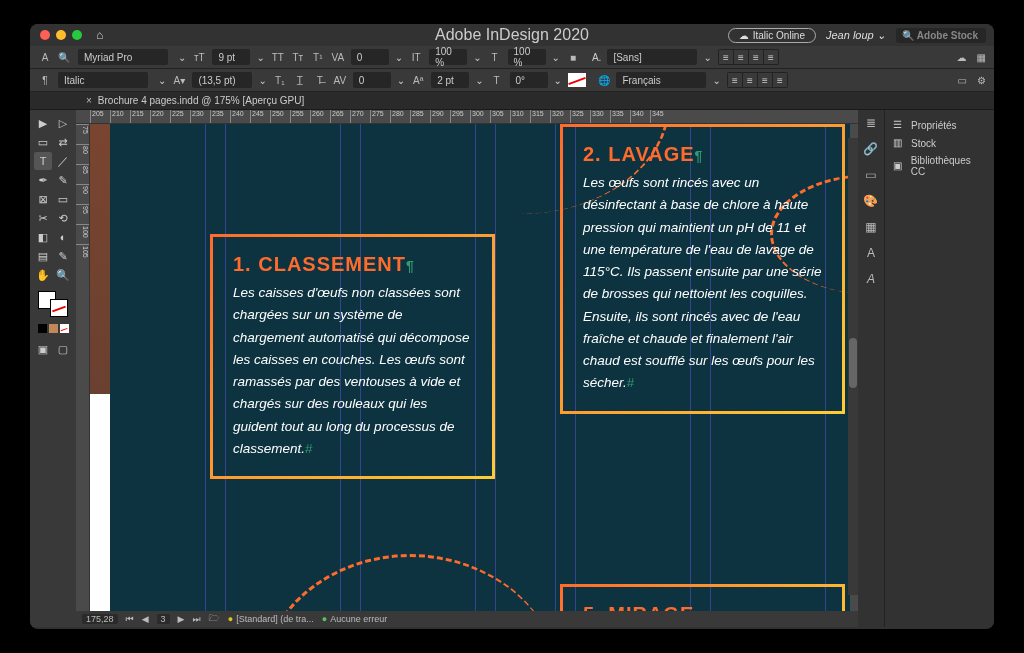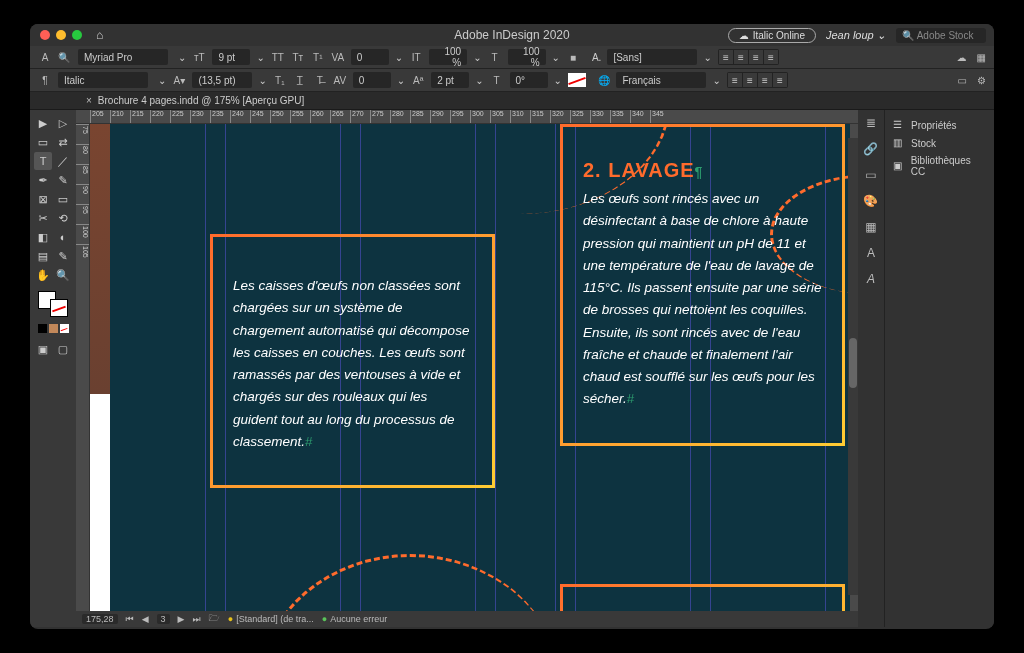--- a/index.html
+++ b/index.html
@@ -8,32 +8,32 @@
 .window { position: absolute; top: 24px; left: 30px; width: 964px; height: 605px; background: #323232; border-radius: 8px; overflow: hidden; }
 
 
 .titlebar { height: 22px; background: #323232; display: flex; align-items: center; position: relative; }
 .traffic-lights { display: flex; gap: 6px; margin-left: 10px; }
 .tl { width: 10px; height: 10px; border-radius: 50%; }
 .tl.red { background: #ff5f56; }
 .tl.yellow { background: #ffbd2e; }
 .tl.green { background: #27c93f; }
 .home-icon { margin-left: 14px; color: #ccc; font-size: 12px; }
-.titlebar-title { position: absolute; left: 50%; transform: translateX(-50%); color: #ccc; font-size: 12px; }
+.titlebar-title { position: absolute; left: 50%; transform: translateX(-50%); color: #ccc; font-size: 16px; }
 .titlebar-right { position: absolute; right: 8px; display: flex; align-items: center; gap: 10px; }
 .publish-btn { border: 1px solid #aaa; border-radius: 10px; padding: 1px 10px; color: #ddd; font-size: 10px; display: flex; align-items: center; gap: 4px; }
 .user { color: #ddd; font-size: 11px; font-style: italic; }
-.search-stock { background: #262626; border-radius: 3px; padding: 2px 6px; color: #888; font-size: 10px; width: 90px; }
+.search-stock { background: #262626; border-radius: 3px; padding: 2px 6px; color: #888; font-size: 10px; width: 90px; font-weight: bold; }
 
 
 .ctrlbar { background: #393939; border-bottom: 1px solid #222; padding: 3px 8px; display: flex; align-items: center; gap: 6px; font-size: 10px; color: #ccc; }
 .ctrlbar .field { background: #262626; padding: 1px 6px; border-radius: 2px; height: 16px; display: flex; align-items: center; }
 .ctrlbar .field.wide { width: 90px; }
 .ctrlbar .field.mid { width: 60px; }
-.ctrlbar .field.sm { width: 38px; text-align: right; }
+.ctrlbar .field.sm { width: 38px; }
 .ctrlbar .ico { width: 14px; height: 14px; display: inline-flex; align-items: center; justify-content: center; color: #bbb; font-size: 10px; }
 .swatch-none { width: 18px; height: 14px; background: #fff; position: relative; }
 .swatch-none::after { content: ""; position: absolute; left: 0; right: 0; top: 50%; border-top: 2px solid #e00; transform: rotate(-20deg); }
 .align-group { display: flex; gap: 1px; background: #222; padding: 1px; border-radius: 2px; }
 .align-cell { width: 14px; height: 14px; background: #3a3a3a; display: flex; align-items: center; justify-content: center; }
 .ctrl-right-icons { margin-left: auto; display: flex; gap: 10px; color: #bbb; }
 
 
 .doctab { height: 18px; background: #2a2a2a; display: flex; align-items: center; padding-left: 56px; font-size: 10px; color: #ccc; border-bottom: 1px solid #1a1a1a; }
 .doctab span.x { margin-right: 6px; color: #bbb; }
@@ -61,21 +61,21 @@
 .vruler { width: 14px; background: #4a4a4a; border-right: 1px solid #333; display: flex; flex-direction: column; font-size: 7px; color: #ccc; }
 .vruler div { height: 20px; border-top: 1px solid #888; writing-mode: vertical-rl; padding-top: 1px; }
 
 .page-viewport { flex: 1; background: #4a4a4a; position: relative; overflow: hidden; }
 .pasteboard { position: absolute; left: -40px; top: -10px; }
 .page { position: absolute; left: 60px; top: 0; width: 740px; height: 700px; background: #0d3340; }
 .page-slice { position: absolute; left: -60px; top: 0; width: 60px; height: 280px; background: linear-gradient(#7a4530, #6a4030); }
 .page-white { position: absolute; left: -60px; top: 280px; width: 60px; height: 300px; background: #fff; }
 
 .guide-v { position: absolute; top: 0; bottom: 0; width: 1px; background: rgba(80,80,200,0.6); }
-.card { position: absolute; border: 3px solid; border-image: linear-gradient(135deg, #ff6b2c, #ffcc33) 1; border-radius: 7px; padding: 32px 20px; }
+.card { position: absolute; border: 3px solid; border-image: linear-gradient(135deg, #ff6b2c, #ffcc33) 1; border-radius: 7px; padding: 16px 20px; }
 .card-title { color: #ff6b2c; font-size: 20px; font-weight: 800; letter-spacing: 1px; font-family: sans-serif; }
 .card-title .pil { color: #2d9d6f; font-size: 14px; }
 .card-body { color: #fff; font-size: 13.5px; font-style: italic; line-height: 1.65; margin-top: 6px; font-family: sans-serif; }
 .card-body .hash { color: #2d9d6f; font-style: normal; }
 
 .dashed-path { position: absolute; border: 3px dashed #ff6b2c; border-radius: 50%; }
 
 .scrollbar-v { position: absolute; right: 0; top: 14px; bottom: 16px; width: 10px; background: #393939; }
 .scrollbar-v .thumb { position: absolute; top: 200px; width: 8px; left: 1px; height: 50px; background: #666; border-radius: 4px; }
 
@@ -328,20 +328,21 @@
               <div class="guide-v" style="left:465px"></div>
               <div class="guide-v" style="left:580px"></div>
               <div class="guide-v" style="left:600px"></div>
               <div class="guide-v" style="left:715px"></div>
 
               <div class="dashed-path" style="left:260px;top:-120px;width:300px;height:220px;border-bottom:none;border-left:none"></div>
               <div class="dashed-path" style="left:150px;top:440px;width:300px;height:260px;border-bottom:none;border-right:none"></div>
               <div class="dashed-path" style="left:660px;top:60px;width:200px;height:120px;border-right:none;border-bottom:none"></div>
 
               <div class="card" style="left:100px;top:120px;width:285px">
+                <div class="card-title"><span>1. CLASSEMENT</span><span class="pil">¶</span></div>
                 <div class="card-body"><span>Les caisses d'œufs non classées sont chargées sur un système de chargement automatisé qui décompose les caisses en couches. Les œufs sont ramassés par des ventouses à vide et chargés sur des rouleaux qui les guident tout au long du processus de classement.</span><span class="hash">#</span></div>
               </div>
 
               <div class="card" style="left:450px;top:10px;width:285px">
                 <div class="card-title"><span>2. LAVAGE</span><span class="pil">¶</span></div>
                 <div class="card-body"><span>Les œufs sont rincés avec un désinfectant à base de chlore à haute pression qui maintient un pH de 11 et une température de l'eau de lavage de 115°C. Ils passent ensuite par une série de brosses qui nettoient les coquilles. Ensuite, ils sont rincés avec de l'eau fraîche et chaude et finalement l'air chaud est soufflé sur les œufs pour les sécher.</span><span class="hash">#</span></div>
               </div>
 
               <div class="card" style="left:450px;top:470px;width:285px;padding-bottom:40px">
                 <div class="card-title"><span>5. MIRAGE</span><span class="pil">¶</span></div>

